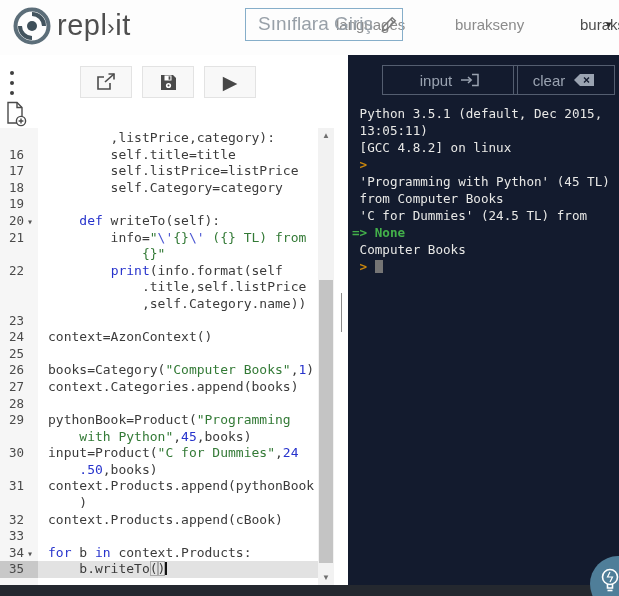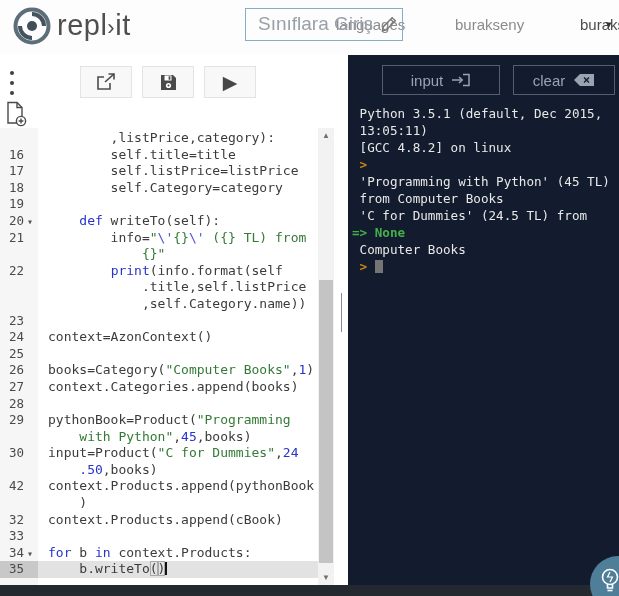--- a/index.html
+++ b/index.html
@@ -54,21 +54,21 @@
   .sb-arrow { position:absolute; left:0; width:16px; text-align:center; font-size:8px; color:#6f6f6f; cursor:pointer; }
   .sb-up { top:3px; } .sb-down { bottom:3px; }
   .sb-thumb { position:absolute; left:1px; top:152px; width:14px; height:283px; background:#c4c4c4; cursor:pointer; }
   .resize-handle { position:absolute; left:341px; top:165px; width:1px; height:39px; background:#8a8a8a; }
 
   
   .console { position:absolute; left:348px; top:55px; width:271px; height:530px; background:#131b2e; }
   .con-btn { position:absolute; top:10px; height:30px; border:1px solid #545e70; background:transparent;
              color:#9aa3b1; font-size:15px; font-family:"Liberation Sans", sans-serif;
              display:flex; align-items:center; justify-content:center; gap:8px; cursor:pointer; }
-  .con-input { left:34px; width:118px; } .con-clear { left:165px; width:102px; }
+  .con-input { left:34px; width:136px; } .con-clear { left:165px; width:102px; }
   .console-lines { position:absolute; left:4px; top:50px; width:266px;
                    font-family:"DejaVu Sans Mono", monospace; font-size:12.6px; }
   .cline { white-space:pre; height:17px; line-height:17px; }
   .k-plain  { color:#e8e8e6; }
   .k-prompt { color:#c8860d; font-weight:bold; }
   .k-result { color:#43b04a; font-weight:bold; }
   .block-cursor { display:inline-block; width:8px; height:13px; background:#757575; vertical-align:-2px; }
 
   
   .footer { position:absolute; left:0; top:585px; width:619px; height:11px; background:#24282f; }
@@ -217,21 +217,21 @@
           </div>
           <div class="row">
             <div class="gut"><span class="num">30</span></div>
             <div class="code"><span class="tk-p">input=Product(</span><span class="tk-s">"C for Dummies"</span><span class="tk-p">,</span><span class="tk-n">24</span></div>
           </div>
           <div class="row">
             <div class="gut"><span class="num"></span></div>
             <div class="code"><span class="tk-p">    </span><span class="tk-n">.50</span><span class="tk-p">,books)</span></div>
           </div>
           <div class="row">
-            <div class="gut"><span class="num">42</span></div>
+            <div class="gut"><span class="num">31</span></div>
             <div class="code"><span class="tk-p">context.Products.append(pythonBook</span></div>
           </div>
           <div class="row">
             <div class="gut"><span class="num"></span></div>
             <div class="code"><span class="tk-p">    )</span></div>
           </div>
           <div class="row">
             <div class="gut"><span class="num">32</span></div>
             <div class="code"><span class="tk-p">context.Products.append(cBook)</span></div>
           </div>

